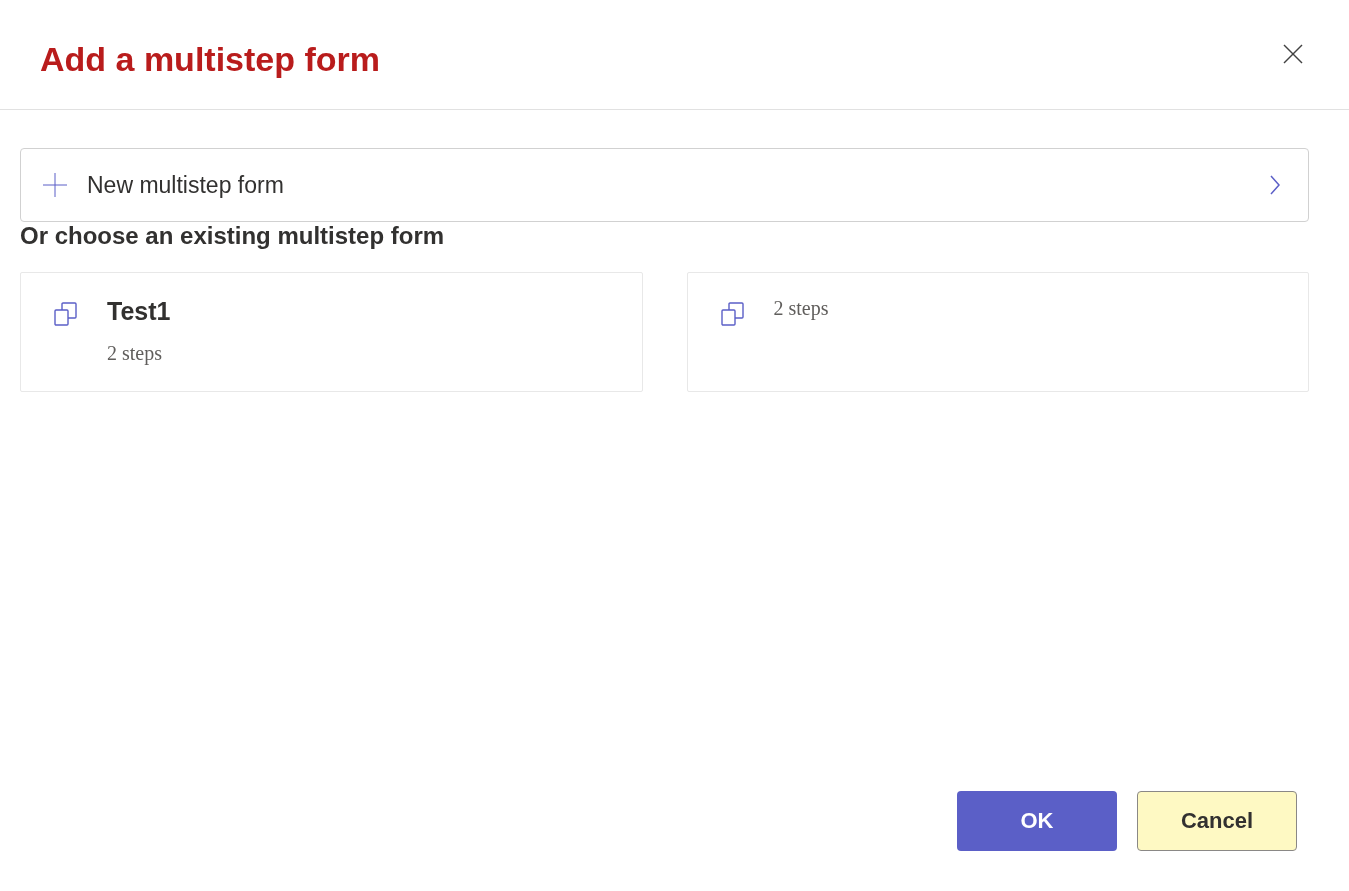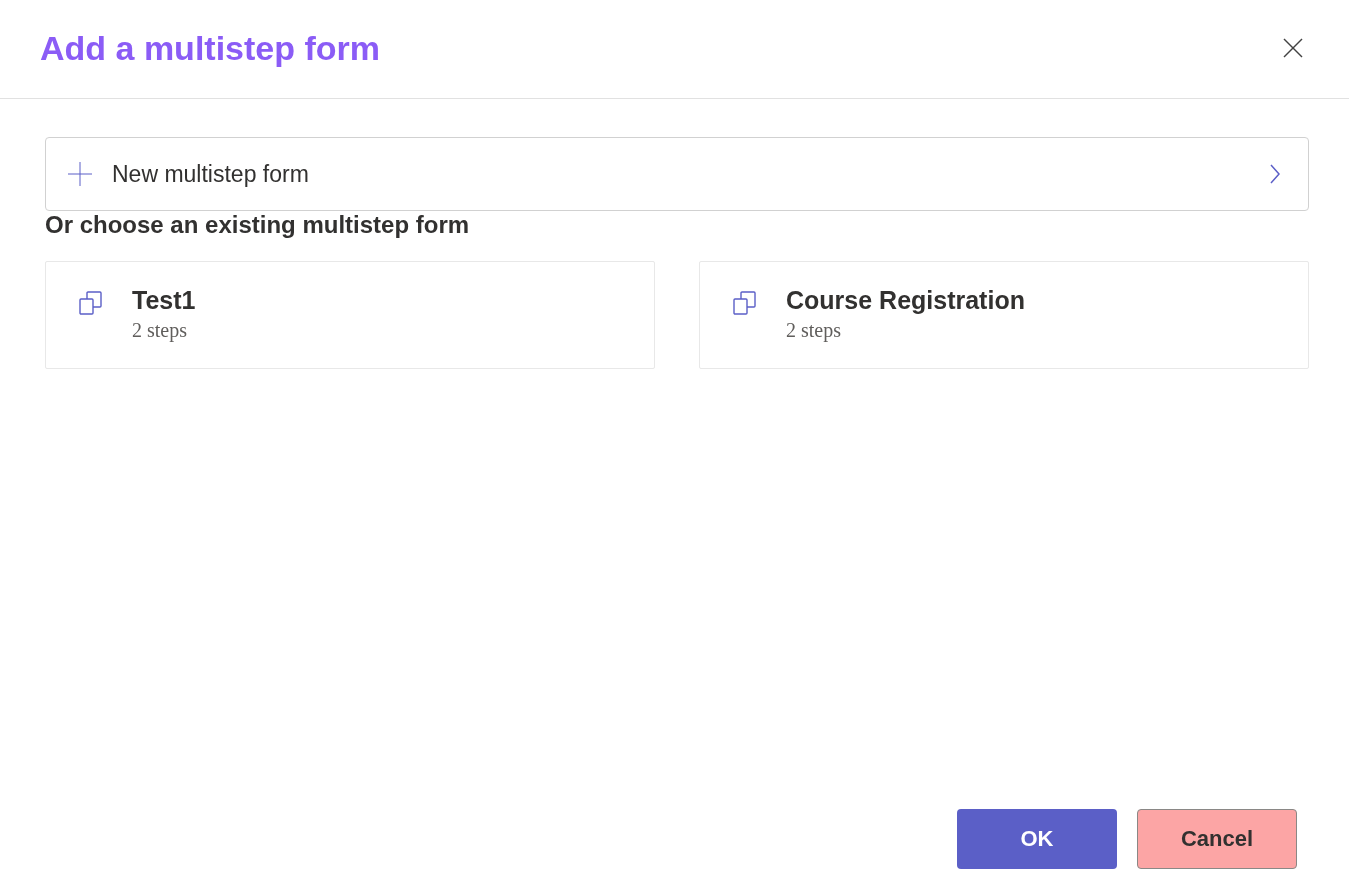--- a/index.html
+++ b/index.html
@@ -18,39 +18,40 @@
     .dialog-header {
       display: flex;
       justify-content: space-between;
       align-items: center;
       padding: 28px 36px 30px 40px;
       border-bottom: 1px solid #e1e1e1;
     }
     .dialog-title {
       font-size: 34px;
       font-weight: 600;
-      color: #8b5cf6;
+      color: #b91c1c;
+      margin-top: 12px;
     }
     .close-btn {
       background: none;
       border: none;
       cursor: pointer;
       padding: 8px;
       display: flex;
       align-items: center;
       justify-content: center;
     }
     .close-btn svg {
       width: 24px;
       height: 24px;
       stroke: #424242;
       stroke-width: 1.5;
     }
     .dialog-body {
-      padding: 38px 40px 20px 45px;
+      padding: 38px 40px 20px 20px;
     }
     .new-form-btn {
       width: 100%;
       display: flex;
       align-items: center;
       justify-content: space-between;
       padding: 22px 26px 22px 20px;
       border: 1px solid #d1d1d1;
       border-radius: 4px;
       background: #ffffff;
@@ -112,57 +113,57 @@
     .form-icon svg {
       width: 100%;
       height: 100%;
       stroke: #5b5fc7;
       stroke-width: 1.4;
       fill: none;
     }
     .form-card-body {
       display: flex;
       flex-direction: column;
-      gap: 4px;
+      gap: 16px;
     }
     .form-card-title {
       font-size: 25px;
       font-weight: 600;
       color: #323130;
     }
     .form-card-steps {
       font-size: 20px;
       color: #605e5c;
       font-weight: 400;
       font-family: Liberation Serif, serif;
     }
     .dialog-footer {
       position: absolute;
-      bottom: 22px;
+      bottom: 40px;
       right: 52px;
       display: flex;
       gap: 20px;
     }
     .btn {
       min-width: 160px;
       padding: 16px 24px;
       font-size: 22px;
       font-weight: 600;
       border-radius: 4px;
       cursor: pointer;
       font-family: inherit;
       text-align: center;
     }
     .btn-primary {
       background: #5b5fc7;
       color: #ffffff;
       border: none;
     }
     .btn-secondary {
-      background: #fca5a5;
+      background: #fef9c3;
       color: #323130;
       border: 1px solid #8a8886;
     }
   </style>
 </head>
 <body>
 
 <div class="dialog-header">
   <h1 class="dialog-title">Add a multistep form</h1>
   <button class="close-btn">
@@ -204,21 +205,20 @@
     </div>
 
     <div class="form-card">
       <span class="form-icon">
         <svg viewBox="0 0 30 30">
           <rect x="4" y="11" width="13" height="15" rx="1"></rect>
           <path d="M 11 11 V 5 a1 1 0 0 1 1 -1 h 12 a1 1 0 0 1 1 1 v 13 a1 1 0 0 1 -1 1 h -7"></path>
         </svg>
       </span>
       <div class="form-card-body">
-        <span class="form-card-title">Course Registration</span>
         <span class="form-card-steps">2 steps</span>
       </div>
     </div>
   </div>
 </div>
 
 <div class="dialog-footer">
   <button class="btn btn-primary">OK</button>
   <button class="btn btn-secondary">Cancel</button>
 </div>

